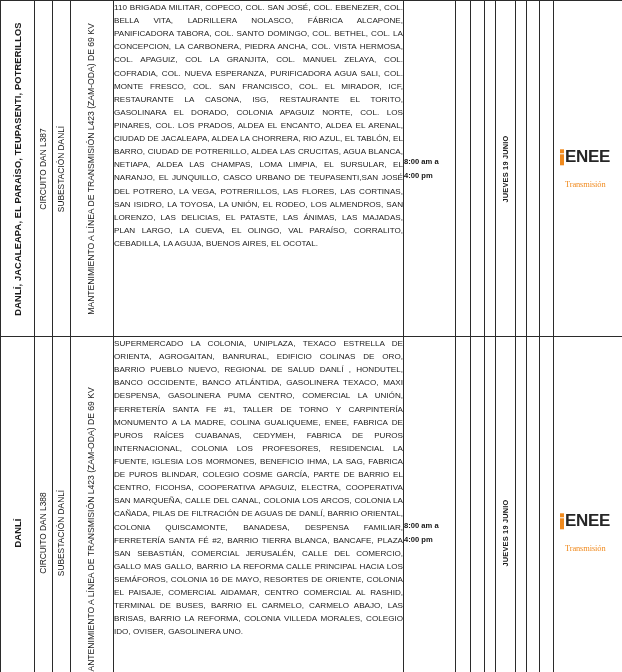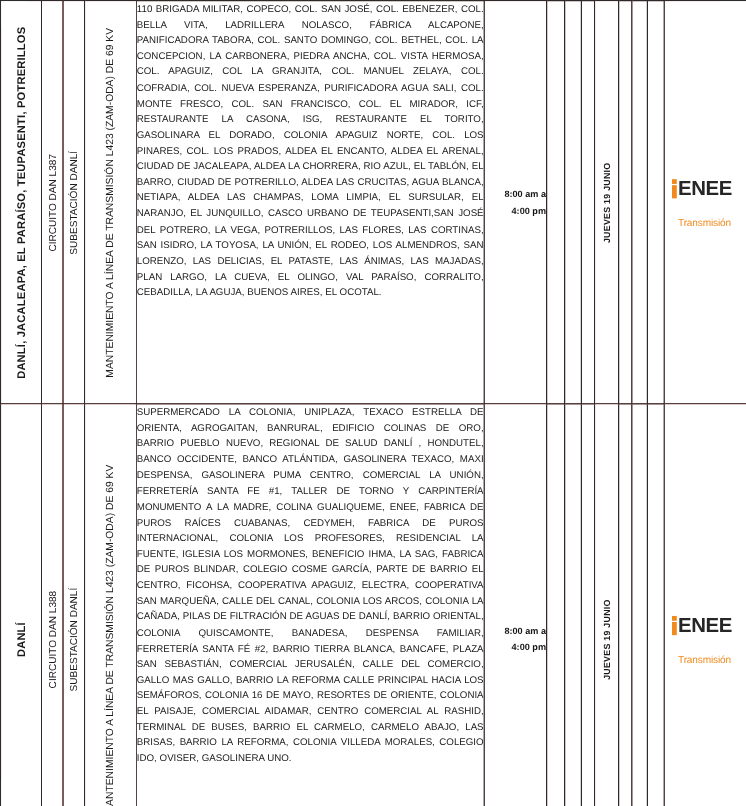--- a/index.html
+++ b/index.html
@@ -13,21 +13,21 @@
     overflow: hidden;
     font-family: "Liberation Sans", sans-serif;
     color: #1a1a1a;
   }
 
   .sheet {
     position: relative;
     width: 622px;
     height: 672px;
     box-sizing: border-box;
-    background: #fca5a5;
+    background: #14b8a6;
     border-radius: 30px;
   }
 
   table.grid {
     border-collapse: collapse;
     table-layout: fixed;
     width: 622px;
     height: 672px;
   }
 
@@ -84,25 +84,25 @@
     color: #1b1b1b;
     hyphens: none;
   }
 
   
   .c-time {
     position: relative;
   }
   .time-text {
     position: absolute;
-    left: 12px;
+    left: 0;
     right: 0;
     top: 50%;
     transform: translateY(-50%);
-    text-align: right;
+    text-align: left;
     font-size: 7.6px;
     font-weight: bold;
     line-height: 1.85;
     color: #161616;
   }
 
   
   .c-blank { background: #ffffff; }
 
   
@@ -159,20 +159,21 @@
     font-weight: bold;
     letter-spacing: -0.3px;
     color: #262626;
     font-family: "Liberation Sans", sans-serif;
   }
   .logo-sub {
     font-size: 8.4px;
     color: #f08a1e;
     margin-top: 16px;
     letter-spacing: -0.1px;
+    font-family: Liberation Serif, serif;
   }
 </style>
 </head>
 <body>
 
 <div class="sheet">
   <table class="grid">
     <colgroup>
       <col style="width:34px">
       <col style="width:18px">

